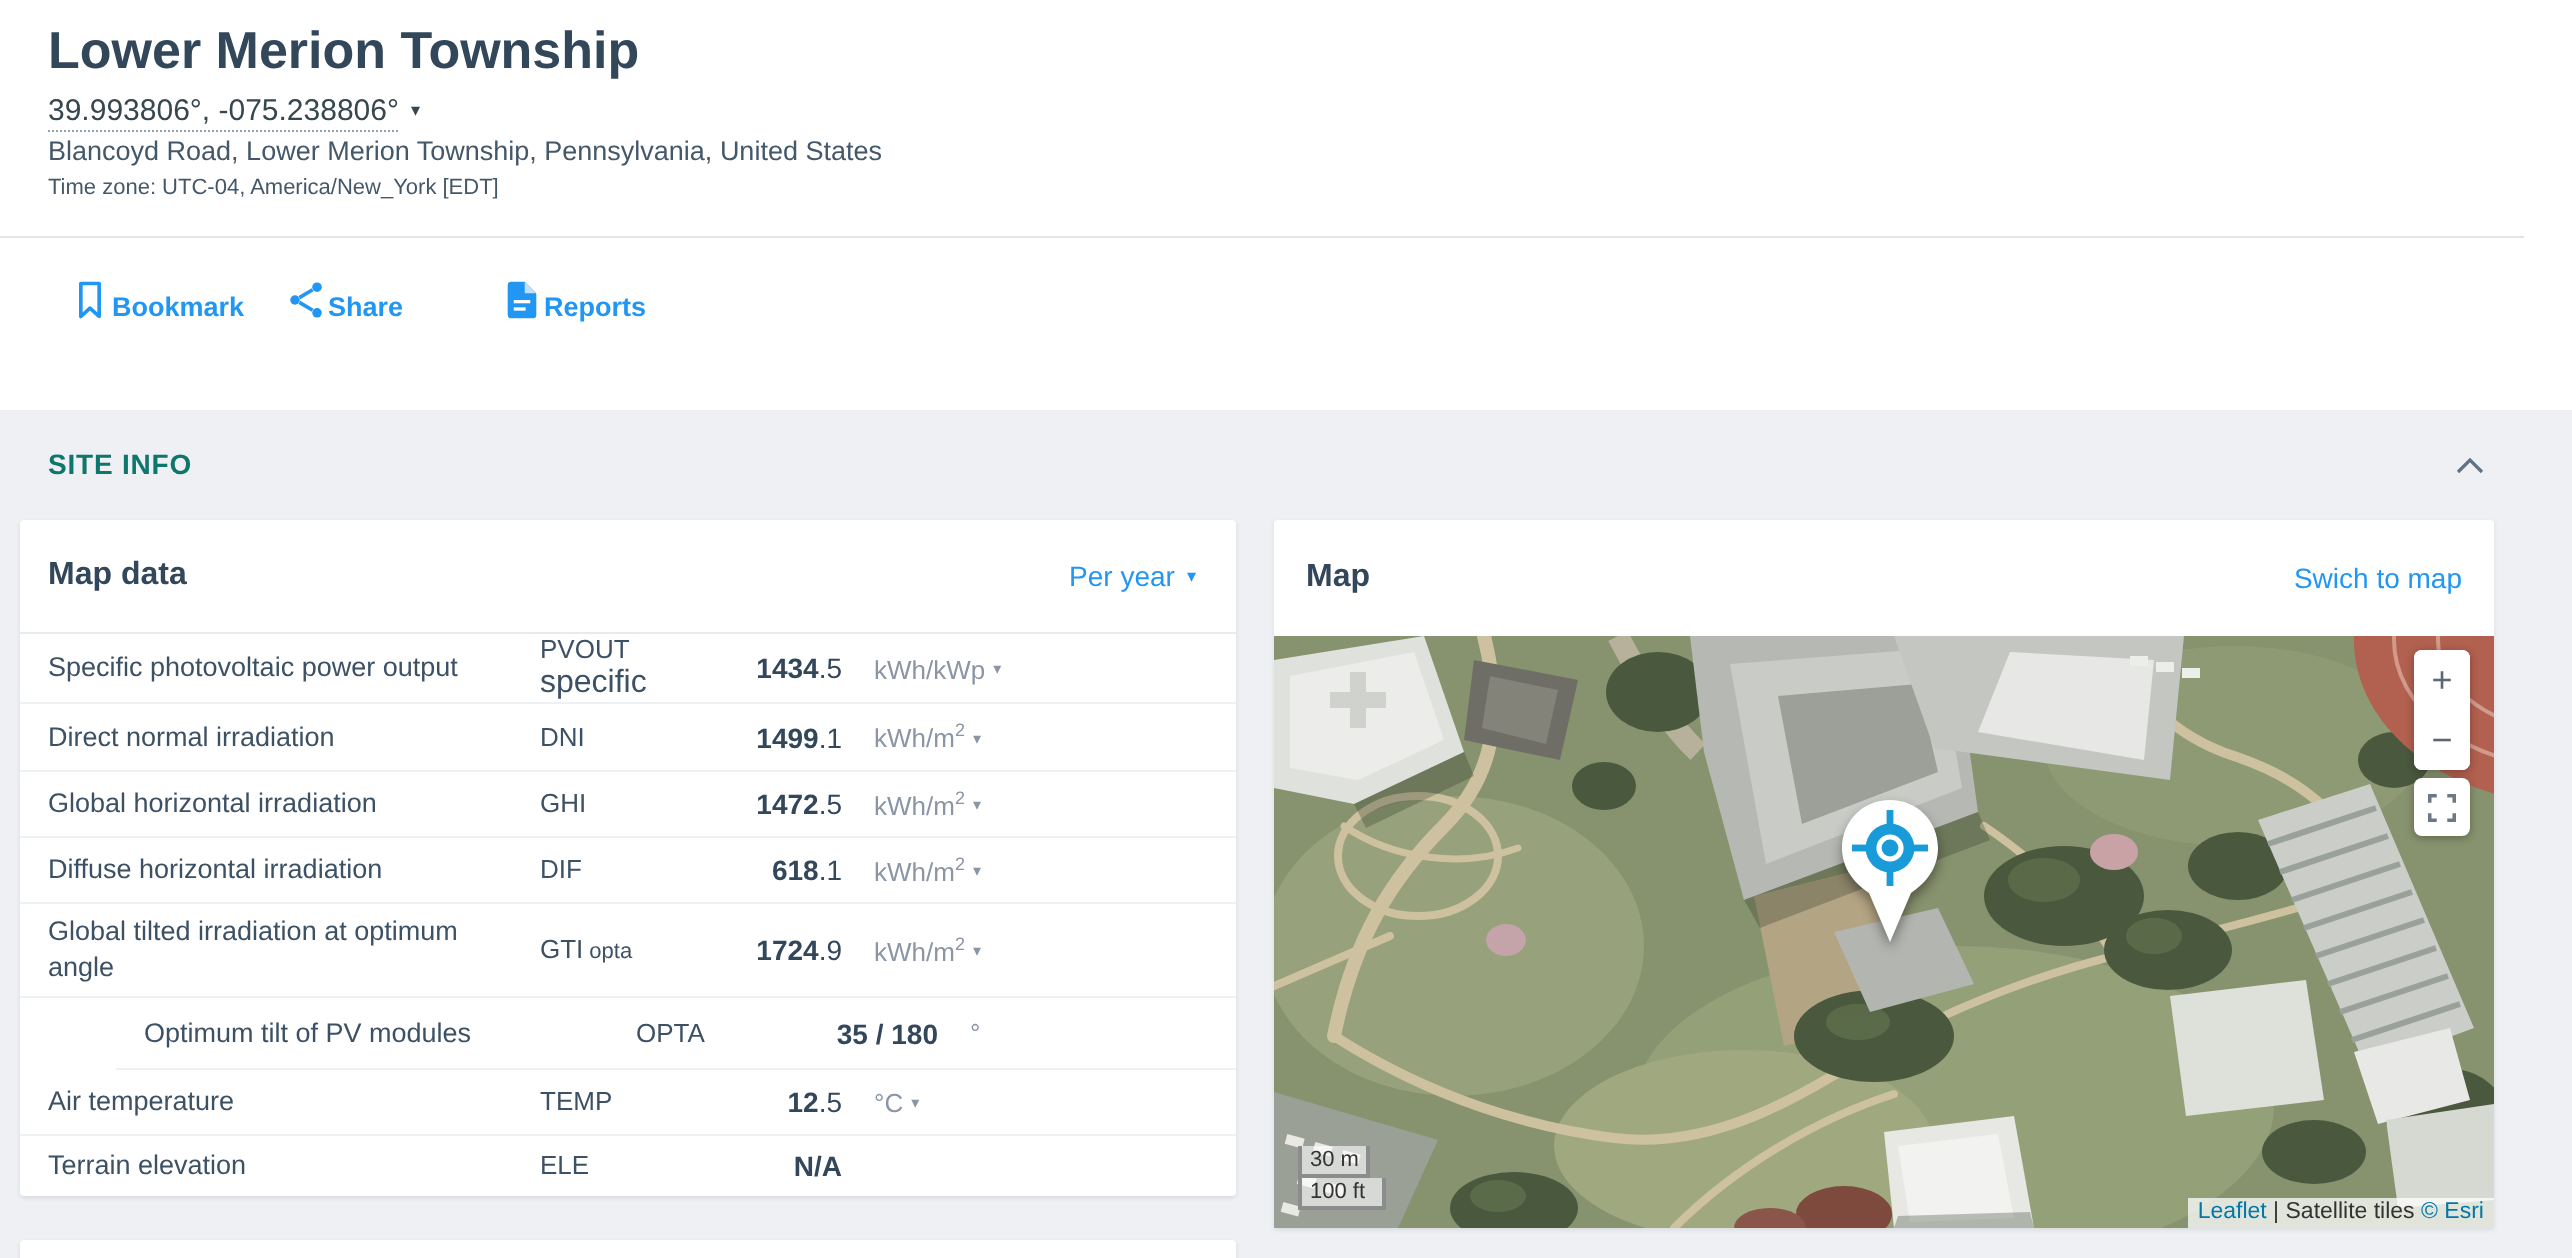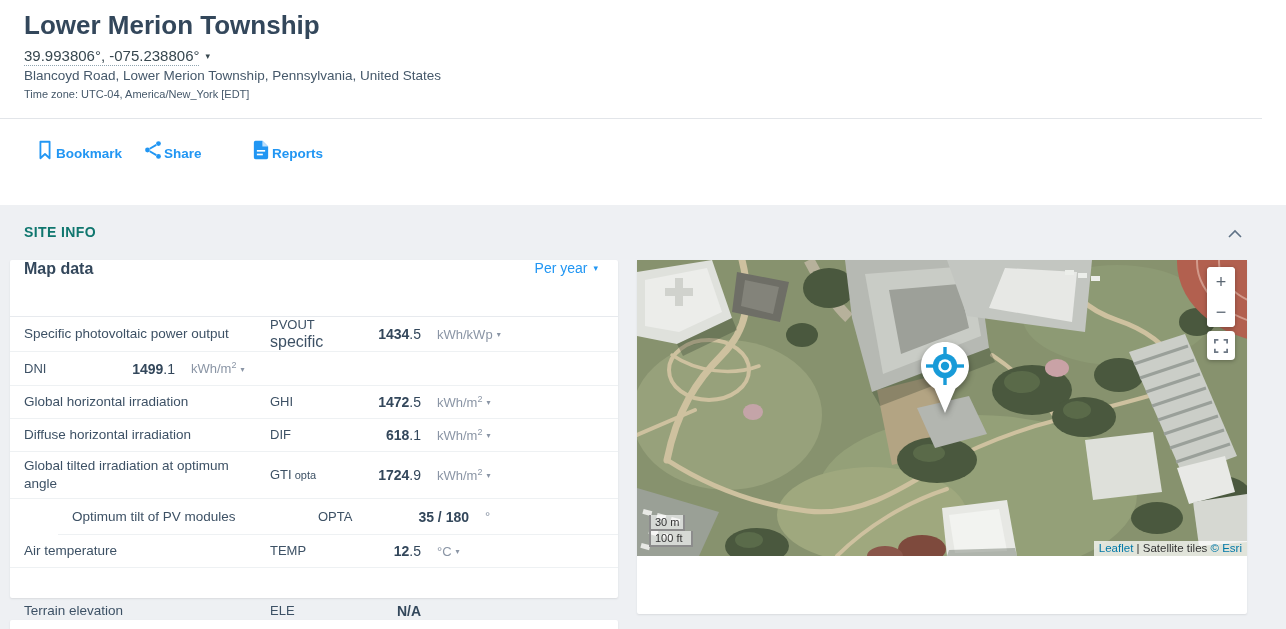--- a/index.html
+++ b/index.html
@@ -31,29 +31,29 @@
   .siteinfo-label { position:absolute; left:24px; top:224px; font-size:14px; font-weight:bold;
                     color:#0f766e; letter-spacing:.4px; }
   .siteinfo-chevron { position:absolute; left:1227px; top:225px; width:16px; height:12px; cursor:pointer; }
 
   
   .panel { position:absolute; background:#fff; border-radius:2px; box-shadow:0 1px 2px rgba(27,39,51,.10); }
   #panel-mapdata { left:10px; top:260px; width:608px; height:338px; }
   #panel-map     { left:637px; top:260px; width:610px; height:354px; }
   #panel-sliver  { left:10px; top:620px; width:608px; height:30px; border-radius:2px 2px 0 0; }
 
-  .panel-h { display:flex; height:57px; padding:0 20px 0 14px;
+  .panel-h { display:flex; align-items:center; height:57px; padding:0 20px 0 14px;
              border-bottom:1px solid #e7eaee; }
   #panel-map .panel-h { height:58px; padding:0 16px; border-bottom:none; }
   .panel-title { font-size:16px; font-weight:bold; color:#33475b; }
   .panel-link { margin-left:auto; font-size:14px; color:#2196f3; cursor:pointer; text-decoration:none; }
 
   
   .row { display:flex; align-items:center; padding-left:14px; border-bottom:1px solid #eef1f3; }
-  .row:last-child { border-bottom:none;margin-top:28px; }
+  .row:last-child { border-bottom:none; }
   .r0{height:35px;} .r1{height:34px;} .r2{height:33px;} .r3{height:33px;}
   .r4{height:47px;} .r5{height:36px;margin-left:48px;} .r6{height:33px;} .r7{height:30px;}
   .c-label { width:246px; padding-right:10px; font-size:13.5px; color:#3d5165; line-height:1.3; }
   .c-acr   { width:80px; font-size:13px; color:#3d5165; line-height:1.2; }
   .c-acr .sub { display:block; font-size:16px; }
   .c-acr .sfx { font-size:11px; margin-left:3px; }
   .c-val { width:71px; text-align:right; font-size:14px; color:#33475b; white-space:nowrap; }
   .c-val .int { font-weight:bold; }
   .c-val .dec { font-weight:normal; }
   .c-unit { margin-left:16px; font-size:13px; color:#8a95a5; cursor:pointer; white-space:nowrap; }
@@ -151,20 +151,21 @@
     </div>
 
     <div class="row r0">
       <span class="c-label">Specific photovoltaic power output</span>
       <span class="c-acr"><span>PVOUT</span><span class="sub">specific</span></span>
       <span class="c-val"><span class="int">1434</span><span class="dec">.5</span></span>
       <span class="c-unit"><span>kWh/kWp</span><sup></sup><span class="caret gray">▾</span></span>
     </div>
 
     <div class="row r1">
+      <span class="c-label">Direct normal irradiation</span>
       <span class="c-acr"><span>DNI</span></span>
       <span class="c-val"><span class="int">1499</span><span class="dec">.1</span></span>
       <span class="c-unit"><span>kWh/m</span><sup>2</sup><span class="caret gray">▾</span></span>
     </div>
 
     <div class="row r2">
       <span class="c-label">Global horizontal irradiation</span>
       <span class="c-acr"><span>GHI</span></span>
       <span class="c-val"><span class="int">1472</span><span class="dec">.5</span></span>
       <span class="c-unit"><span>kWh/m</span><sup>2</sup><span class="caret gray">▾</span></span>
@@ -199,20 +200,24 @@
     </div>
 
     <div class="row r7">
       <span class="c-label">Terrain elevation</span>
       <span class="c-acr"><span>ELE</span></span>
       <span class="c-val"><span class="int">N/A</span></span>
     </div>
   </section>
 
   <section class="panel" id="panel-map">
+    <div class="panel-h">
+      <span class="panel-title">Map</span>
+      <a class="panel-link">Swich to map</a>
+    </div>
 
     <div class="map-box">
 
       <svg class="map-art" viewBox="0 0 610 296" preserveAspectRatio="none">
         <rect width="610" height="296" fill="#87926e"></rect>
         <ellipse cx="90" cy="155" rx="95" ry="75" fill="#97a17b"></ellipse>
         <ellipse cx="340" cy="235" rx="160" ry="80" fill="#94a078"></ellipse>
         <ellipse cx="480" cy="55" rx="95" ry="50" fill="#8d9a74"></ellipse>
         <ellipse cx="235" cy="255" rx="95" ry="48" fill="#9fa87e"></ellipse>
 

